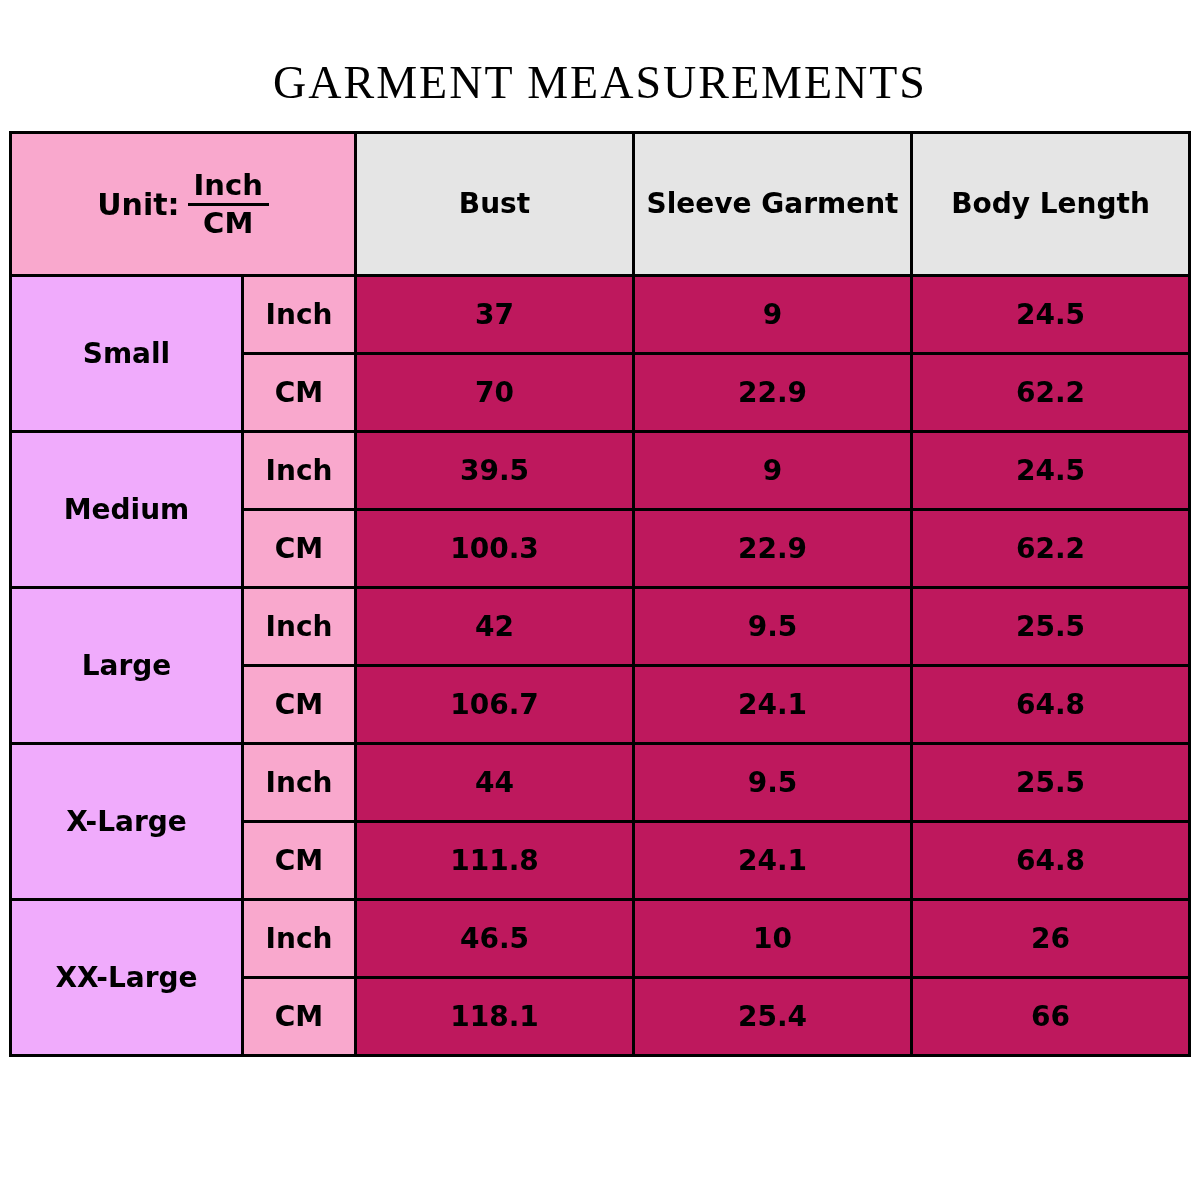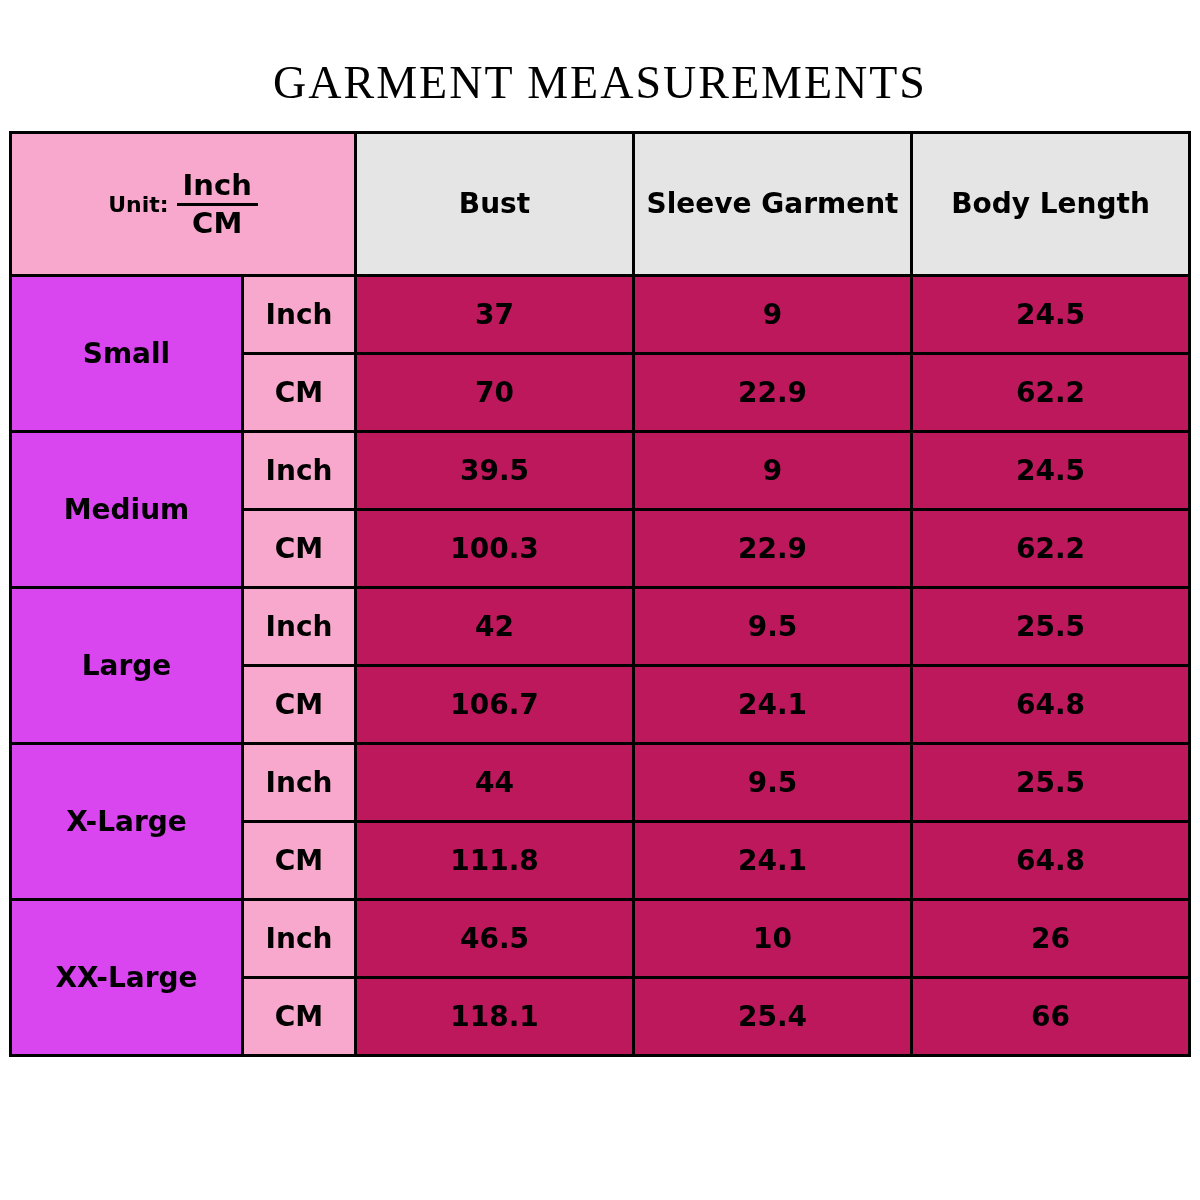--- a/index.html
+++ b/index.html
@@ -59,21 +59,21 @@
     position: relative;
     padding: 0 10px;
   }
   .unit-inner {
     display: flex;
     align-items: center;
     justify-content: center;
     gap: 8px;
   }
   .unit-label {
-    font-size: 22px;
+    font-size: 30px;
     font-weight: bold;
   }
   .unit-frac {
     display: inline-flex;
     flex-direction: column;
     align-items: center;
     line-height: 1.05;
   }
   .unit-frac .num {
     font-size: 29px;
@@ -84,21 +84,21 @@
     width: 100%;
     height: 3px;
     background: #000;
   }
   .unit-frac .den {
     font-size: 29px;
     font-weight: bold;
     padding: 2px 6px 0 6px;
   }
   .size-cell {
-    background: #d946ef;
+    background: #f0abfc;
     font-size: 34px;
   }
   .unit-row-cell {
     background: #f9a8cd;
     font-size: 28px;
     width: 115px;
   }
   .val {
     background: #be185d;
     height: 75px;

